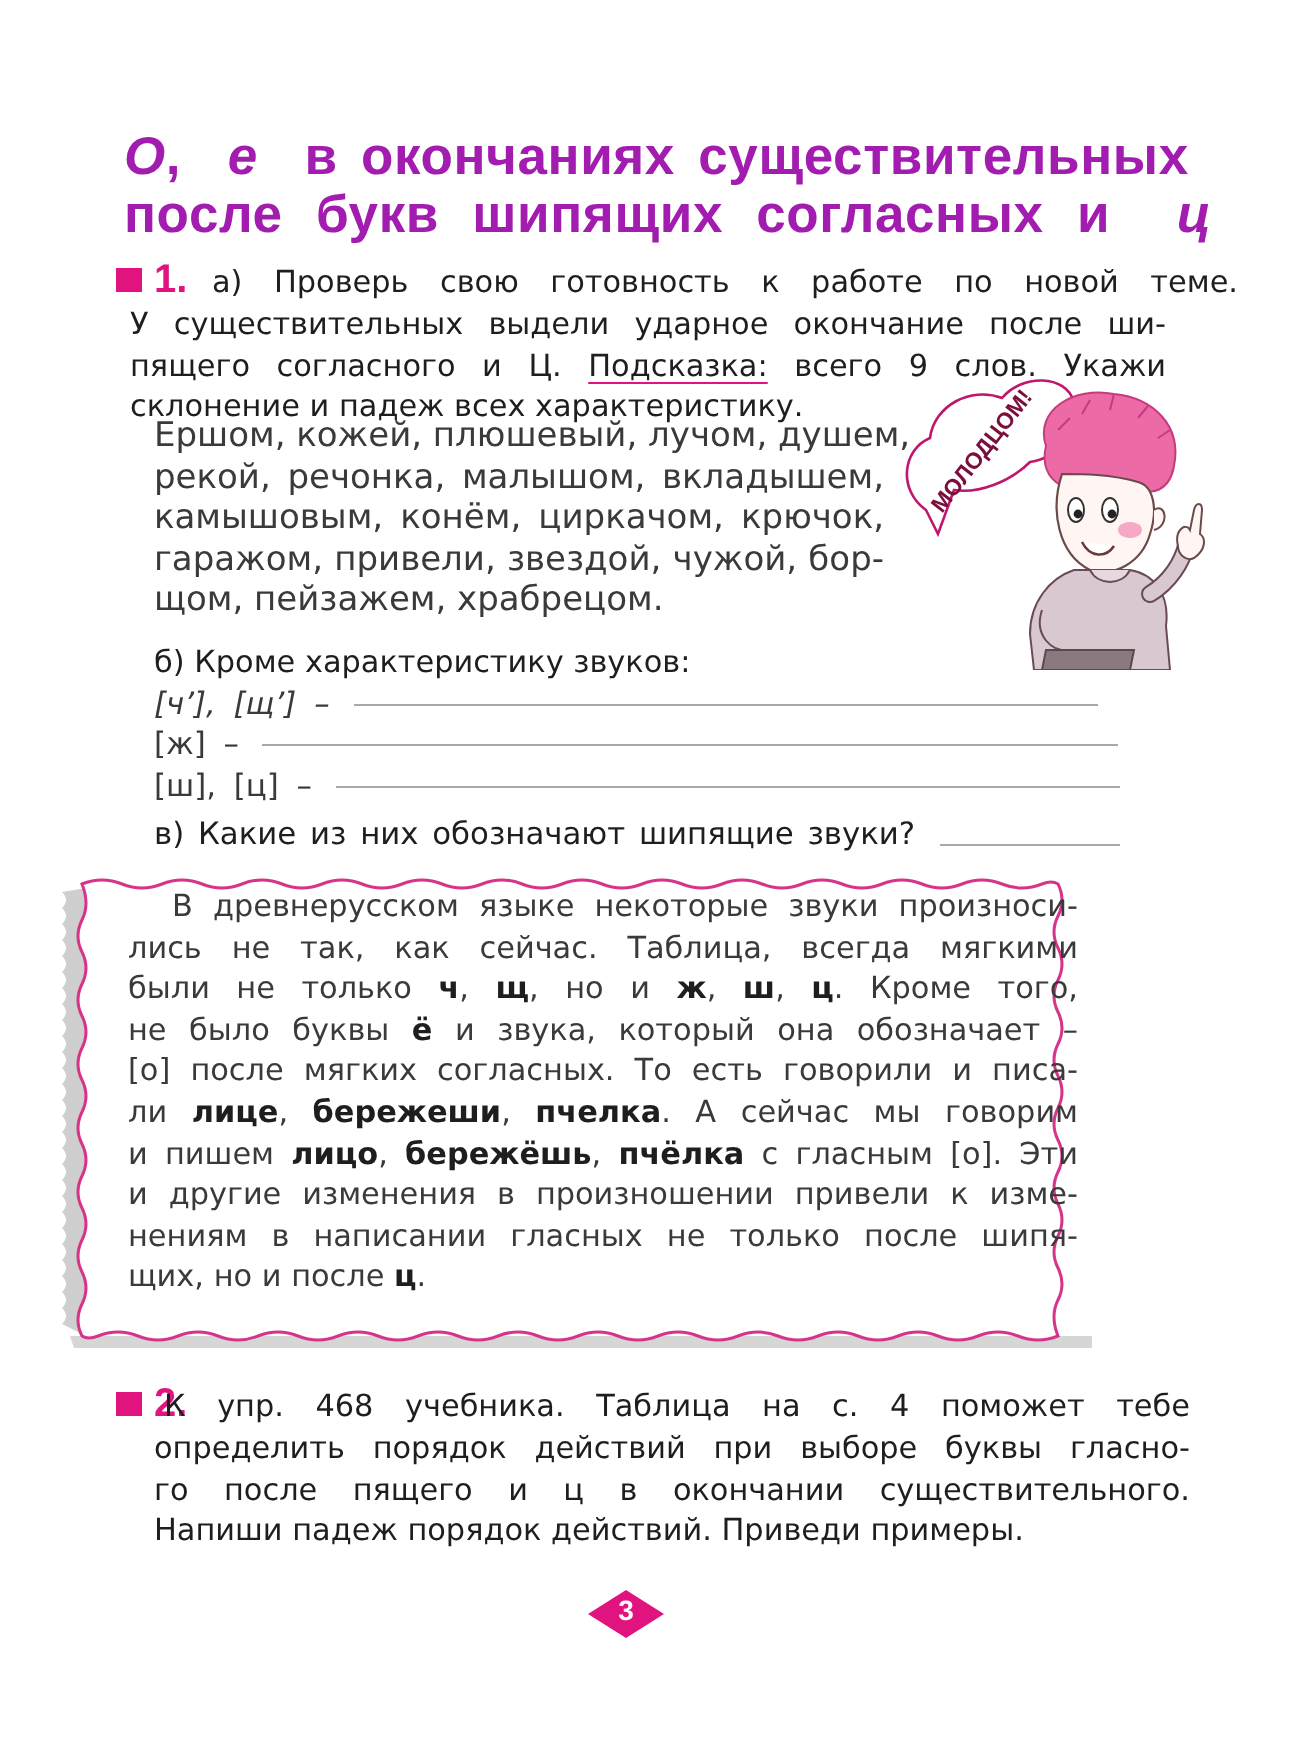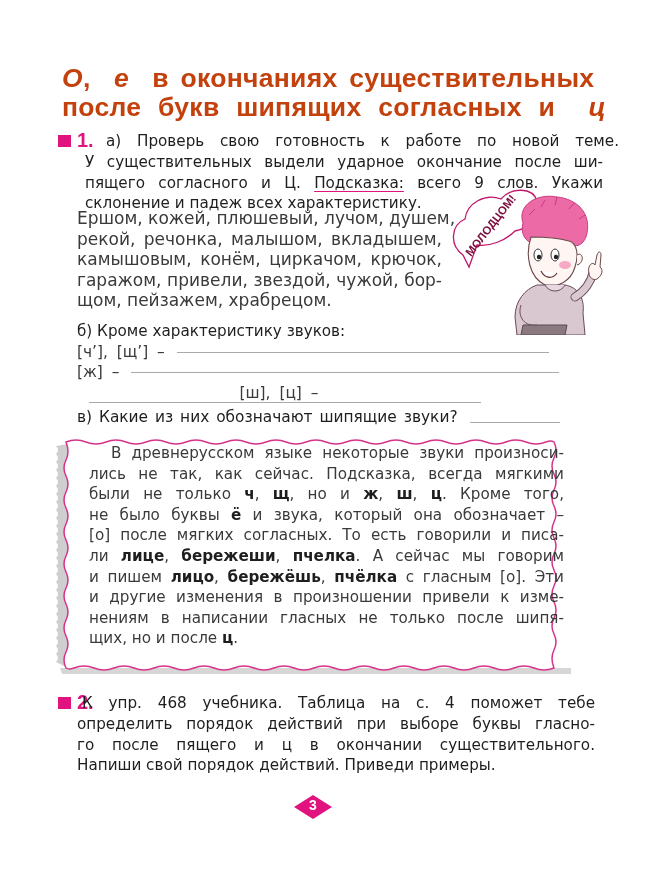--- a/index.html
+++ b/index.html
@@ -7,21 +7,21 @@
       width: 650px; height: 869px;
       background: #ffffff;
       position: relative;
       overflow: hidden;
       font-family: "DejaVu Sans", "Liberation Sans", sans-serif;
       color: #2a2a2a;
     }
     .title {
       position: absolute; left: 62px; top: 64px; width: 540px;
       font-family: "Liberation Sans", sans-serif;
-      font-weight: bold; color: #c2410c;
+      font-weight: bold; color: #a21caf;
       font-size: 26.5px; line-height: 29px;
       letter-spacing: 0.3px; word-spacing: 4px;
     }
     .title i { font-style: italic; }
     .ex-head {
       position: absolute; left: 58px;
       display: flex; align-items: baseline;
     }
     .sq { display: inline-block; width: 13px; height: 12px; background: #e0137f; margin-right: 6px; position: relative; top: 0px; }
     .num { color: #e0137f; font-weight: bold; font-size: 20px; font-family: "Liberation Sans", sans-serif; margin-right: 6px; }
@@ -31,21 +31,21 @@
       text-align: justify;
     }
     .dark { color: #1e1e1e; }
     .line { display: block; white-space: nowrap; text-align-last: justify; text-align: justify; }
     .last { text-align-last: left; }
     .hint { text-decoration: underline; text-decoration-color: #e0137f; text-underline-offset: 3px; }
     .words { position: absolute; left: 77px; top: 208px; width: 365px; font-size: 17px; line-height: 20.5px; color: #3a3a3a; }
     .blank { display: inline-block; border-bottom: 1.5px solid #a9a9a9; height: 0; vertical-align: middle; }
     .fillrow { position: absolute; left: 77px; display: flex; align-items: center; font-size: 15.4px; color: #3a3a3a; }
     .note {
-      position: absolute; left: 56px; top: 436px; width: 520px; height: 234px;
+      position: absolute; left: 31px; top: 436px; width: 520px; height: 234px;
     }
     .note svg { position: absolute; left: 0; top: 0; }
     .note-text { position: absolute; left: 33px; top: 7px; width: 475px; font-size: 15.2px; line-height: 20.6px; color: #3a3a3a; }
     .note-text b { color: #1e1e1e; }
     .pagenum {
       position: absolute; left: 294px; top: 795px; width: 38px; height: 24px;
     }
     .pagenum svg { position: absolute; left: 0; top: 0; }
     .pagenum span { position: absolute; left: 0; top: 2px; width: 38px; text-align: center; color: #fff; font-weight: bold; font-size: 14px; font-family: "Liberation Sans", sans-serif; }
     .mascot { position: absolute; left: 445px; top: 185px; width: 165px; height: 150px; }
@@ -66,21 +66,21 @@
 </div>
 
 <div>
   <div class="ex-head" style="top:129px;">
     <span class="sq"></span>
     <span class="num">1.</span>
   </div>
   <div class="para dark" style="left:82px; top:131px; width:513px;margin-left:24px;">
     <span class="line">а) Проверь свою готовность к работе по новой теме.</span>
   </div>
-  <div class="para dark" style="left:85px; top:152px; width:518px;">
+  <div class="para dark" style="left:65px; top:152px; width:518px;">
     <span class="line">У существительных выдели ударное окончание после ши-</span>
     <span class="line"><span>пящего согласного и Ц.</span> <span class="hint">Подсказка:</span> <span>всего 9 слов. Укажи</span></span>
     <span class="line last">склонение и падеж всех характеристику.</span>
   </div>
 
   <div class="words">
     <span class="line">Ершом, кожей, плюшевый, лучом, душем,</span>
     <span class="line">рекой, речонка, малышом, вкладышем,</span>
     <span class="line">камышовым, конём, циркачом, крючок,</span>
     <span class="line">гаражом, привели, звездой, чужой, бор-</span>
@@ -112,29 +112,29 @@
       <path d="M130 112 C140 106 146 96 148 88" stroke="#6a4a5a" stroke-width="9" stroke-linecap="round" fill="none"></path>
       <path d="M130 112 C140 106 146 96 148 88" stroke="#d9c8cf" stroke-width="7" stroke-linecap="round" fill="none"></path>
       <path d="M144 88 C142 80 148 76 150 80 L152 70 C153 66 156 66 156 70 L155 82 C158 84 158 90 152 94 C148 96 144 92 144 88 Z" fill="#fff6f4" stroke="#6a4a4a" stroke-width="1"></path>
 
       <path d="M78 140 L76 150 L120 150 L122 140 Z" fill="#8a7a80" stroke="#5a4a50" stroke-width="1"></path>
     </svg>
   </div>
 
   <div class="para dark" style="left:77px; top:321px; width:400px;">б) Кроме характеристику звуков:</div>
 
-  <div class="fillrow" style="top:343px;">
+  <div class="fillrow" style="top:343px;font-style:italic;">
     <span style="word-spacing:4px">[ч’], [щ’] –</span>
     <span class="blank" style="width:372px; margin-left:12px;"></span>
   </div>
   <div class="fillrow" style="top:363px;">
     <span style="word-spacing:4px">[ж] –</span>
     <span class="blank" style="width:428px; margin-left:12px;"></span>
   </div>
-  <div class="fillrow" style="top:384px;flex-direction:column;">
+  <div class="fillrow" style="top:384px;">
     <span style="word-spacing:4px">[ш], [ц] –</span>
     <span class="blank" style="width:392px; margin-left:12px;"></span>
   </div>
 
   <div class="fillrow dark" style="left:77px; top:408px;">
     <span style="color:#1e1e1e; word-spacing:2px">в) Какие из них обозначают шипящие звуки?</span>
     <span class="blank" style="width:90px; margin-left:12px; position:relative; top:5px;"></span>
   </div>
 </div>
 
@@ -153,21 +153,21 @@
          q10 -4 20 0 q10 4 20 0 q10 -4 20 0 q10 4 20 0 q10 -4 20 0 q10 4 20 0 q10 -4 20 0 q10 4 20 0 q10 -4 20 0 q10 4 20 0
          q10 -4 20 0 q10 4 20 0 q10 -4 20 0 q10 4 20 0 q5 -2 8 0
          q4 8 0 16 q-4 8 0 16 q4 8 0 16 q-4 8 0 16 q4 8 0 16 q-4 8 0 16 q4 8 0 16 q-4 8 0 16 q4 8 0 16 q-4 8 0 16 q4 8 0 16 q-4 8 0 16 q4 8 0 16 q-4 8 0 18
          q-10 4 -20 0 q-10 -4 -20 0 q-10 4 -20 0 q-10 -4 -20 0 q-10 4 -20 0 q-10 -4 -20 0 q-10 4 -20 0 q-10 -4 -20 0 q-10 4 -20 0 q-10 -4 -20 0
          q-10 4 -20 0 q-10 -4 -20 0 q-10 4 -20 0 q-10 -4 -20 0 q-10 4 -20 0 q-10 -4 -20 0 q-10 4 -20 0 q-10 -4 -20 0 q-10 4 -20 0 q-10 -4 -20 0
          q-10 4 -20 0 q-10 -4 -20 0 q-10 4 -20 0 q-10 -4 -20 0 q-5 2 -8 0
          q-4 -8 0 -16 q4 -8 0 -16 q-4 -8 0 -16 q4 -8 0 -16 q-4 -8 0 -16 q4 -8 0 -16 q-4 -8 0 -16 q4 -8 0 -16 q-4 -8 0 -16 q4 -8 0 -16 q-4 -8 0 -16 q4 -8 0 -16 q-4 -8 0 -16 q4 -8 0 -18 Z"></path>
   </svg>
   <div class="note-text" id="note-text">
       <span class="line" style="text-indent: 22px;">В древнерусском языке некоторые звуки произноси-</span>
-      <span class="line">лись не так, как сейчас. Подсказка, всегда мягкими</span>
+      <span class="line">лись не так, как сейчас. Таблица, всегда мягкими</span>
       <span class="line">были не только <b>ч</b>, <b>щ</b>, но и <b>ж</b>, <b>ш</b>, <b>ц</b>. Кроме того,</span>
       <span class="line">не было буквы <b>ё</b> и звука, который она обозначает –</span>
       <span class="line">[о] после мягких согласных. То есть говорили и писа-</span>
       <span class="line">ли <b>лице</b>, <b>бережеши</b>, <b>пчелка</b>. А сейчас мы говорим</span>
       <span class="line">и пишем <b>лицо</b>, <b>бережёшь</b>, <b>пчёлка</b> с гласным [о]. Эти</span>
       <span class="line">и другие изменения в произношении привели к изме-</span>
       <span class="line">нениям в написании гласных не только после шипя-</span>
       <span class="line last">щих, но и после <b>ц</b>.</span>
     </div>
 </div>
@@ -176,21 +176,21 @@
   <div class="ex-head" style="top:691px;">
     <span class="sq"></span>
     <span class="num">2.</span>
   </div>
   <div class="para dark" style="left:82px; top:693px; width:513px;">
     <span class="line">К упр. 468 учебника. Таблица на с. 4 поможет тебе</span>
   </div>
   <div class="para dark" style="left:77px; top:714px; width:518px;">
     <span class="line">определить порядок действий при выборе буквы гласно-</span>
     <span class="line">го после пящего и ц в окончании существительного.</span>
-    <span class="line last">Напиши свой порядок действий. Приведи примеры.</span>
+    <span class="line last">Напиши падеж порядок действий. Приведи примеры.</span>
   </div>
 </div>
 
 <div class="pagenum">
   <svg width="38" height="24" viewBox="0 0 38 24">
     <polygon points="19,0 38,12 19,24 0,12" fill="#e0137f"></polygon>
   </svg>
   <span>3</span>
 </div>
 

